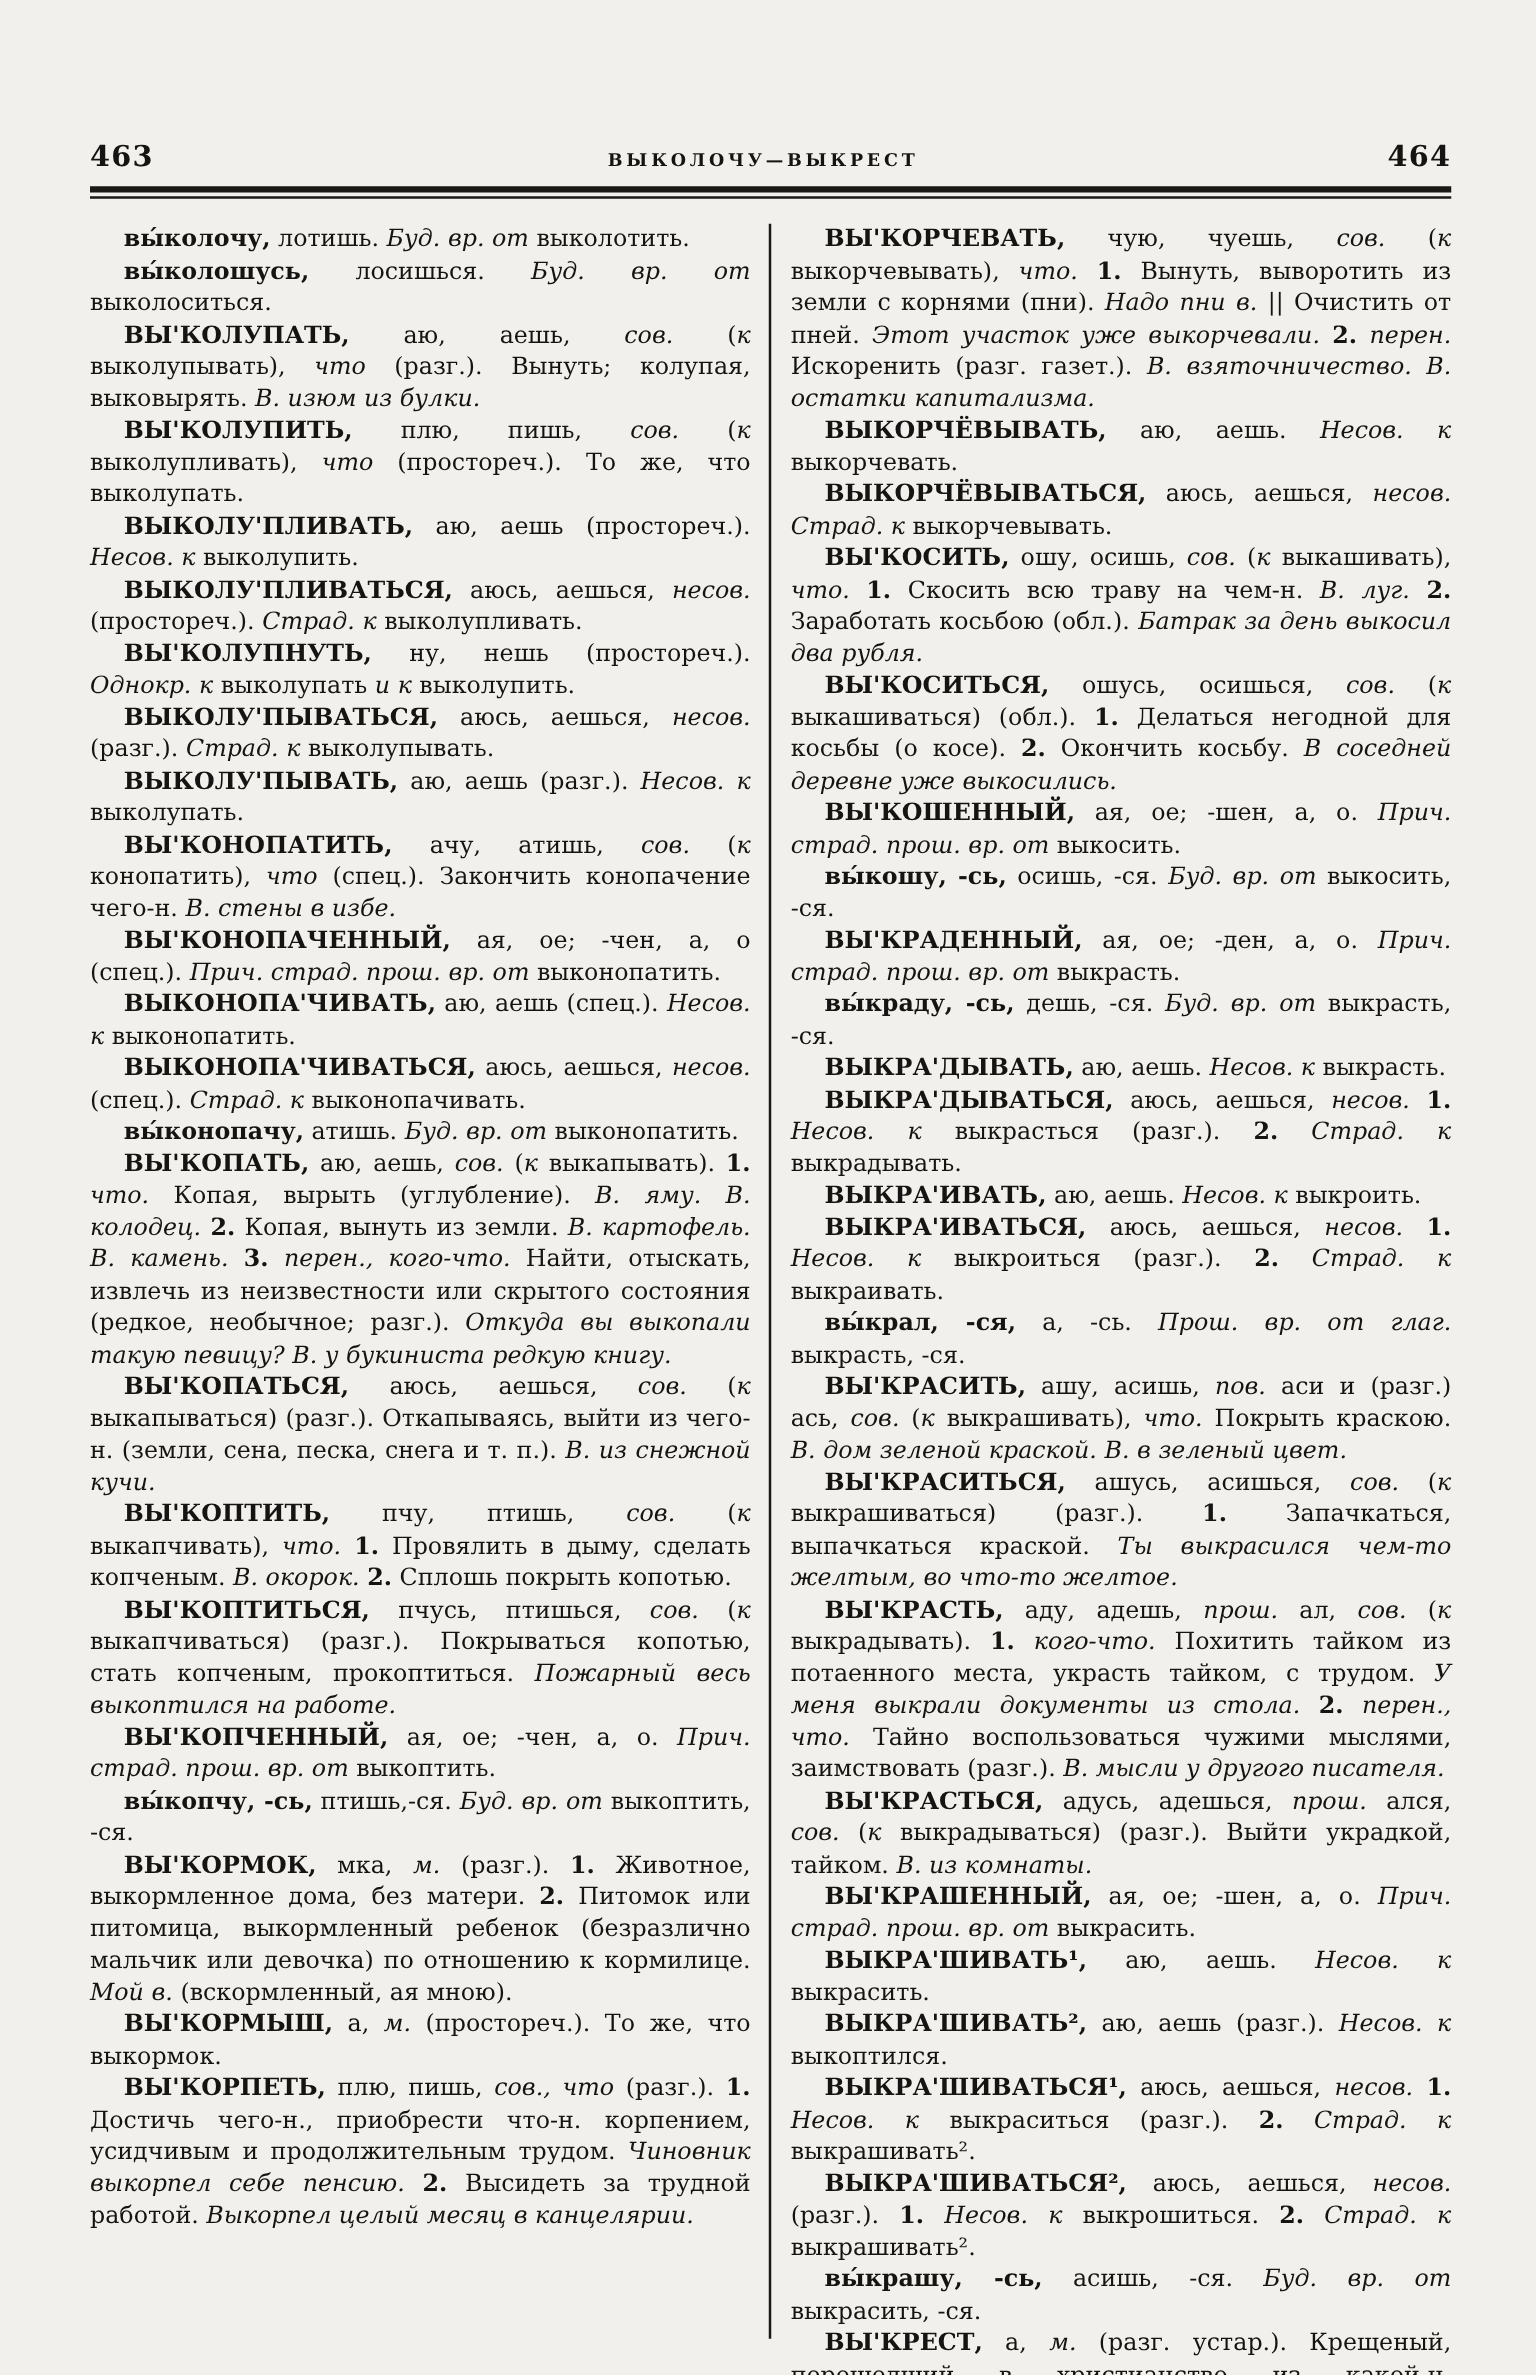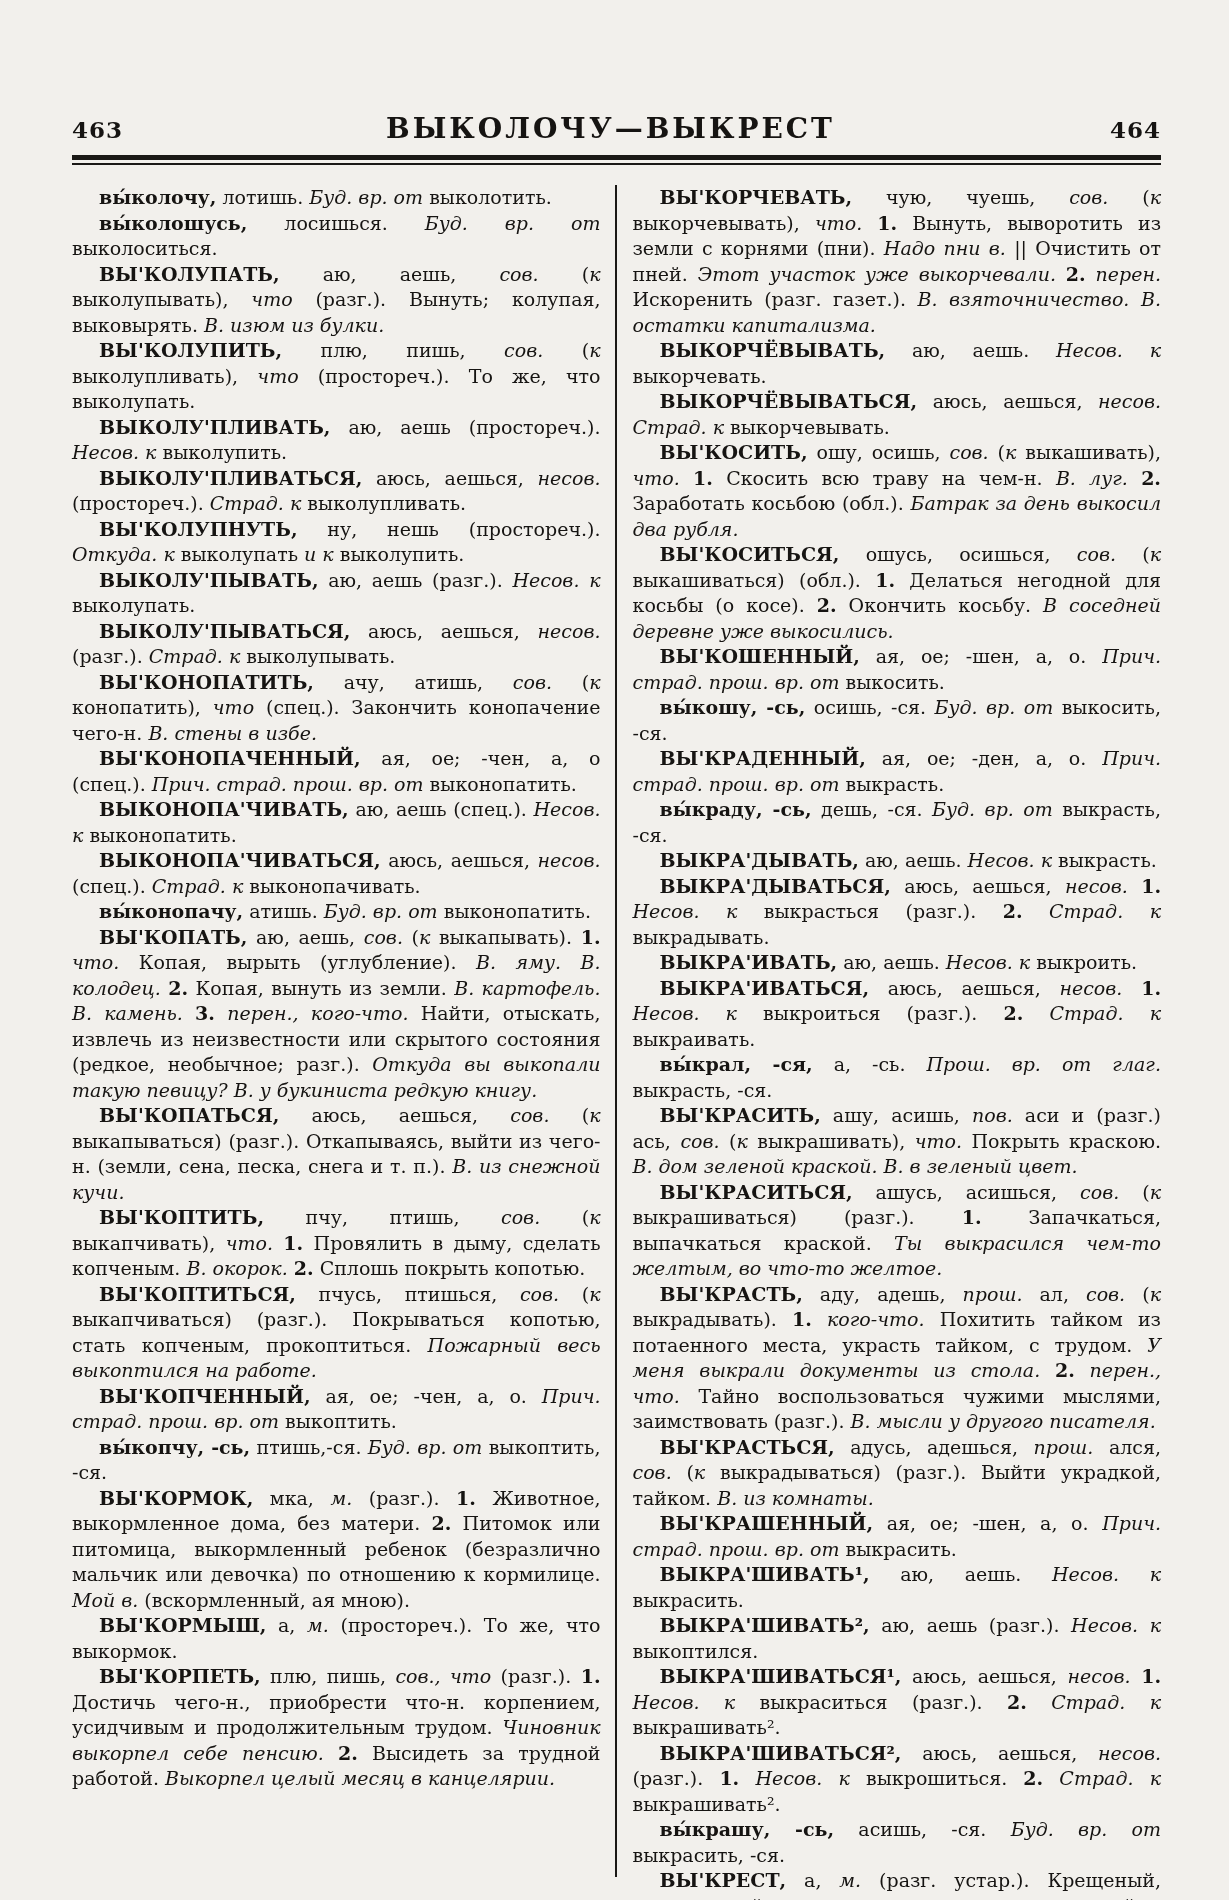--- a/index.html
+++ b/index.html
@@ -13,21 +13,21 @@
   }
   .page{
     padding:112px 68px 0 72px;
   }
   .header{
     display:flex;align-items:baseline;justify-content:space-between;
     font-weight:bold;
   }
   .page-num{font-size:23px;letter-spacing:1px;}
   .header-title{
-    font-size:28px;letter-spacing:3px;word-spacing:2px;
+    font-size:14px;letter-spacing:3px;word-spacing:2px;
     transform:translateX(-6px);
   }
   .header-rule{
     margin-top:10px;
     border-top:5px solid #1b1916;
     border-bottom:2px solid #1b1916;
     height:3px;
   }
   .columns{
     display:flex;
@@ -70,23 +70,23 @@
   <div class="header-rule"></div>
 
   <div class="columns">
     <div class="col col-left" id="col-left">
         <p class="entry"><span class="r-b">вы́колочу,</span><span class="r-n"> лотишь. </span><span class="r-i">Буд. вр. от</span><span class="r-n"> выколотить.</span></p>
         <p class="entry"><span class="r-b">вы́колошусь,</span><span class="r-n"> лосишься. </span><span class="r-i">Буд. вр. от</span><span class="r-n"> выколоситься.</span></p>
         <p class="entry"><span class="r-b">ВЫ'КОЛУПАТЬ,</span><span class="r-n"> аю, аешь, </span><span class="r-i">сов.</span><span class="r-n"> (</span><span class="r-i">к</span><span class="r-n"> выколупывать), </span><span class="r-i">что</span><span class="r-n"> (разг.). Вынуть; колупая, выковырять. </span><span class="r-i">В. изюм из булки.</span></p>
         <p class="entry"><span class="r-b">ВЫ'КОЛУПИТЬ,</span><span class="r-n"> плю, пишь, </span><span class="r-i">сов.</span><span class="r-n"> (</span><span class="r-i">к</span><span class="r-n"> выколупливать), </span><span class="r-i">что</span><span class="r-n"> (простореч.). То же, что выколупать.</span></p>
         <p class="entry"><span class="r-b">ВЫКОЛУ'ПЛИВАТЬ,</span><span class="r-n"> аю, аешь (простореч.). </span><span class="r-i">Несов. к</span><span class="r-n"> выколупить.</span></p>
         <p class="entry"><span class="r-b">ВЫКОЛУ'ПЛИВАТЬСЯ,</span><span class="r-n"> аюсь, аешься, </span><span class="r-i">несов.</span><span class="r-n"> (простореч.). </span><span class="r-i">Страд. к</span><span class="r-n"> выколупливать.</span></p>
-        <p class="entry"><span class="r-b">ВЫ'КОЛУПНУТЬ,</span><span class="r-n"> ну, нешь (простореч.). </span><span class="r-i">Откуда. к</span><span class="r-n"> выколупать </span><span class="r-i">и к</span><span class="r-n"> выколупить.</span></p>
+        <p class="entry"><span class="r-b">ВЫ'КОЛУПНУТЬ,</span><span class="r-n"> ну, нешь (простореч.). </span><span class="r-i">Однокр. к</span><span class="r-n"> выколупать </span><span class="r-i">и к</span><span class="r-n"> выколупить.</span></p>
+        <p class="entry"><span class="r-b">ВЫКОЛУ'ПЫВАТЬСЯ,</span><span class="r-n"> аюсь, аешься, </span><span class="r-i">несов.</span><span class="r-n"> (разг.). </span><span class="r-i">Страд. к</span><span class="r-n"> выколупывать.</span></p>
         <p class="entry"><span class="r-b">ВЫКОЛУ'ПЫВАТЬ,</span><span class="r-n"> аю, аешь (разг.). </span><span class="r-i">Несов. к</span><span class="r-n"> выколупать.</span></p>
-        <p class="entry"><span class="r-b">ВЫКОЛУ'ПЫВАТЬСЯ,</span><span class="r-n"> аюсь, аешься, </span><span class="r-i">несов.</span><span class="r-n"> (разг.). </span><span class="r-i">Страд. к</span><span class="r-n"> выколупывать.</span></p>
         <p class="entry"><span class="r-b">ВЫ'КОНОПАТИТЬ,</span><span class="r-n"> ачу, атишь, </span><span class="r-i">сов.</span><span class="r-n"> (</span><span class="r-i">к</span><span class="r-n"> конопатить), </span><span class="r-i">что</span><span class="r-n"> (спец.). Закончить конопачение чего-н. </span><span class="r-i">В. стены в избе.</span></p>
         <p class="entry"><span class="r-b">ВЫ'КОНОПАЧЕННЫЙ,</span><span class="r-n"> ая, ое; -чен, а, о (спец.). </span><span class="r-i">Прич. страд. прош. вр. от</span><span class="r-n"> выконопатить.</span></p>
         <p class="entry"><span class="r-b">ВЫКОНОПА'ЧИВАТЬ,</span><span class="r-n"> аю, аешь (спец.). </span><span class="r-i">Несов. к</span><span class="r-n"> выконопатить.</span></p>
         <p class="entry"><span class="r-b">ВЫКОНОПА'ЧИВАТЬСЯ,</span><span class="r-n"> аюсь, аешься, </span><span class="r-i">несов.</span><span class="r-n"> (спец.). </span><span class="r-i">Страд. к</span><span class="r-n"> выконопачивать.</span></p>
         <p class="entry"><span class="r-b">вы́конопачу,</span><span class="r-n"> атишь. </span><span class="r-i">Буд. вр. от</span><span class="r-n"> выконопатить.</span></p>
         <p class="entry"><span class="r-b">ВЫ'КОПАТЬ,</span><span class="r-n"> аю, аешь, </span><span class="r-i">сов.</span><span class="r-n"> (</span><span class="r-i">к</span><span class="r-n"> выкапывать). </span><span class="r-b">1.</span><span class="r-n"> </span><span class="r-i">что.</span><span class="r-n"> Копая, вырыть (углубление). </span><span class="r-i">В. яму. В. колодец.</span><span class="r-n"> </span><span class="r-b">2.</span><span class="r-n"> Копая, вынуть из земли. </span><span class="r-i">В. картофель. В. камень.</span><span class="r-n"> </span><span class="r-b">3.</span><span class="r-n"> </span><span class="r-i">перен., кого-что.</span><span class="r-n"> Найти, отыскать, извлечь из неизвестности или скрытого состояния (редкое, необычное; разг.). </span><span class="r-i">Откуда вы выкопали такую певицу? В. у букиниста редкую книгу.</span></p>
         <p class="entry"><span class="r-b">ВЫ'КОПАТЬСЯ,</span><span class="r-n"> аюсь, аешься, </span><span class="r-i">сов.</span><span class="r-n"> (</span><span class="r-i">к</span><span class="r-n"> выкапываться) (разг.). Откапываясь, выйти из чего-н. (земли, сена, песка, снега и т. п.). </span><span class="r-i">В. из снежной кучи.</span></p>
         <p class="entry"><span class="r-b">ВЫ'КОПТИТЬ,</span><span class="r-n"> пчу, птишь, </span><span class="r-i">сов.</span><span class="r-n"> (</span><span class="r-i">к</span><span class="r-n"> выкапчивать), </span><span class="r-i">что.</span><span class="r-n"> </span><span class="r-b">1.</span><span class="r-n"> Провялить в дыму, сделать копченым. </span><span class="r-i">В. окорок.</span><span class="r-n"> </span><span class="r-b">2.</span><span class="r-n"> Сплошь покрыть копотью.</span></p>
         <p class="entry"><span class="r-b">ВЫ'КОПТИТЬСЯ,</span><span class="r-n"> пчусь, птишься, </span><span class="r-i">сов.</span><span class="r-n"> (</span><span class="r-i">к</span><span class="r-n"> выкапчиваться) (разг.). Покрываться копотью, стать копченым, прокоптиться. </span><span class="r-i">Пожарный весь выкоптился на работе.</span></p>
         <p class="entry"><span class="r-b">ВЫ'КОПЧЕННЫЙ,</span><span class="r-n"> ая, ое; -чен, а, о. </span><span class="r-i">Прич. страд. прош. вр. от</span><span class="r-n"> выкоптить.</span></p>

